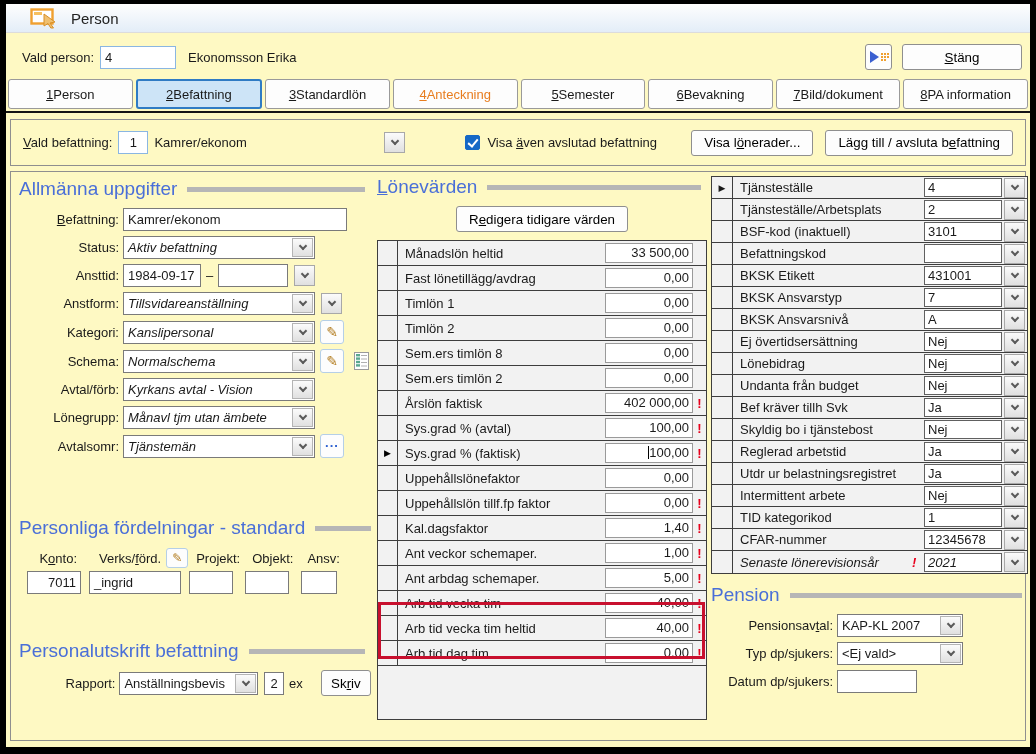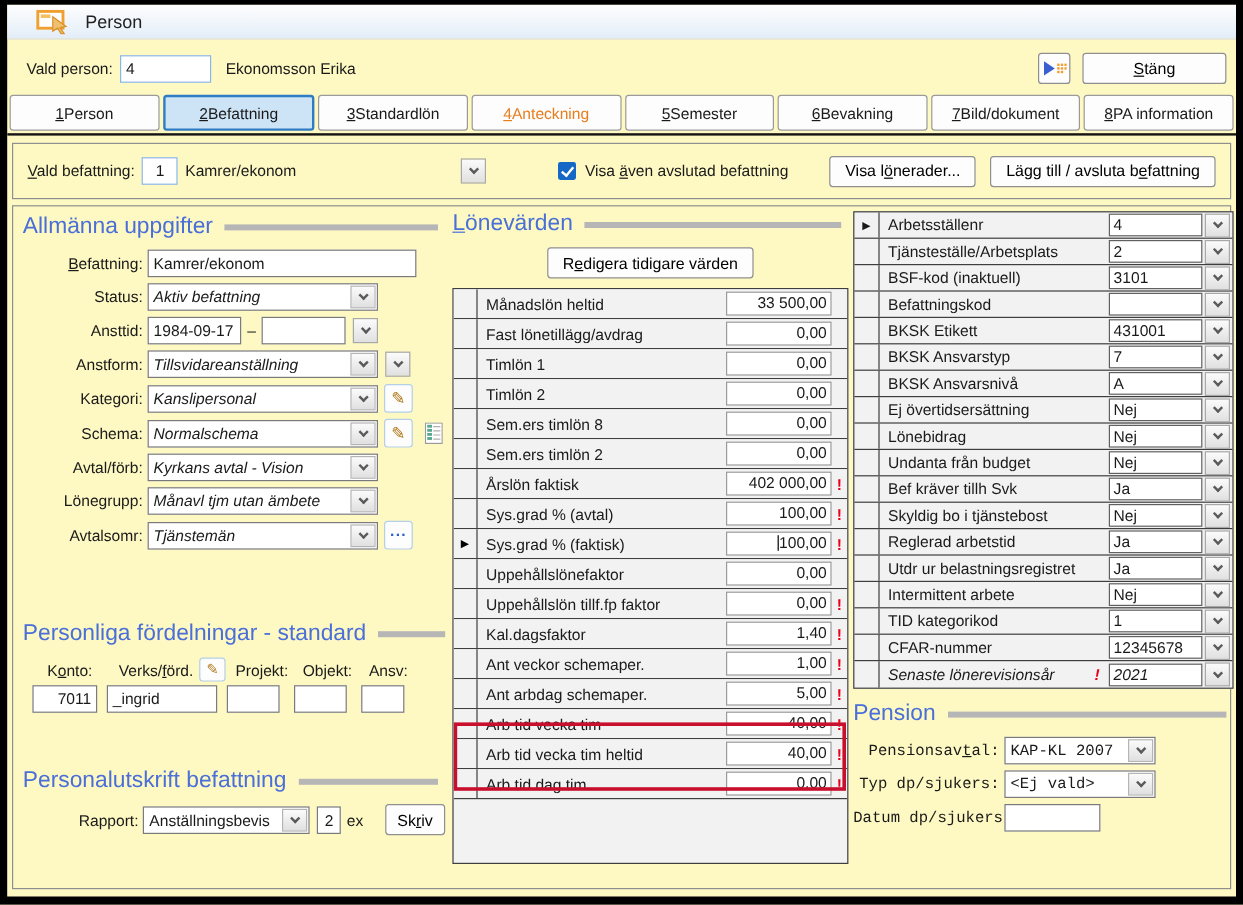--- a/index.html
+++ b/index.html
@@ -78,21 +78,21 @@
   .st-table { border:1px solid #3e3e3e; background:#f2f2f2; }
   .st-row { display:flex; align-items:center; height:22px; border-bottom:1px solid #3e3e3e; }
   .st-row:last-child { border-bottom:none;font-style:italic; }
   .st-row .mark { width:21px; align-self:stretch; border-right:1px solid #3e3e3e; display:flex; align-items:center; justify-content:center; font-size:9px; }
   .st-row .lbl { flex:1; padding-left:7px; white-space:nowrap; overflow:hidden; }
   .st-row .warn { width:12px; color:#e8001c; font-weight:bold; }
   .st-row .val { width:78px; height:19px; border:1px solid #606060; background:#fff; padding:0 3px; line-height:17px; white-space:nowrap; overflow:hidden; }
   .st-row .ddbtn { margin:0 2px; height:20px; }
 
   .pension { margin-top:10px; }
-  .prow { display:flex; align-items:center; margin-bottom:5px;font-family:Liberation Mono, monospace; }
+  .prow { display:flex; align-items:center; margin-bottom:5px; }
   .plabel { width:122px; text-align:right; margin-right:4px; white-space:nowrap; }
 </style>
 </head>
 <body>
 
 <div class="window">
 
   <div class="titlebar">
     <svg width="30" height="22" viewBox="0 0 30 22">
       <rect x="1.5" y="2.5" width="21" height="14" fill="#fff" stroke="#f0a030" stroke-width="2.4"></rect>
@@ -430,21 +430,21 @@
             <div class="warn">!</div>
           </div>
           <div class="hl-box" style="top: 361px; height: 57px; border-color: rgb(200, 16, 46);"></div>
         </div>
     </div>
 
     <div class="col-right">
       <div class="st-table">
           <div class="st-row">
             <div class="mark">▶</div>
-            <div class="lbl">Arbetsställenr</div>
+            <div class="lbl">Tjänsteställe</div>
             <div class="warn"></div>
             <div class="val">4</div>
             <span class="ddbtn">
               <span class="chev"></span>
             </span>
           </div>
           <div class="st-row">
             <div class="mark"></div>
             <div class="lbl">Tjänsteställe/Arbetsplats</div>
             <div class="warn"></div>

